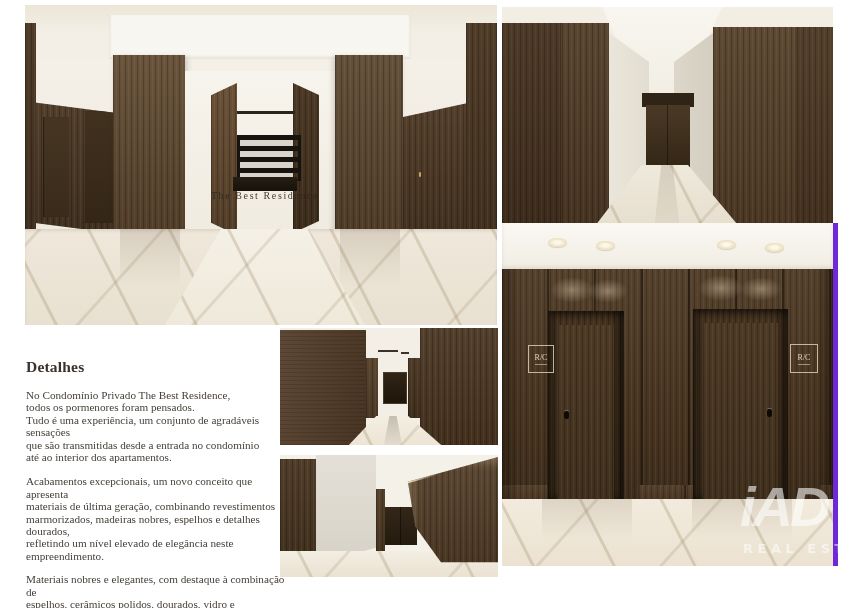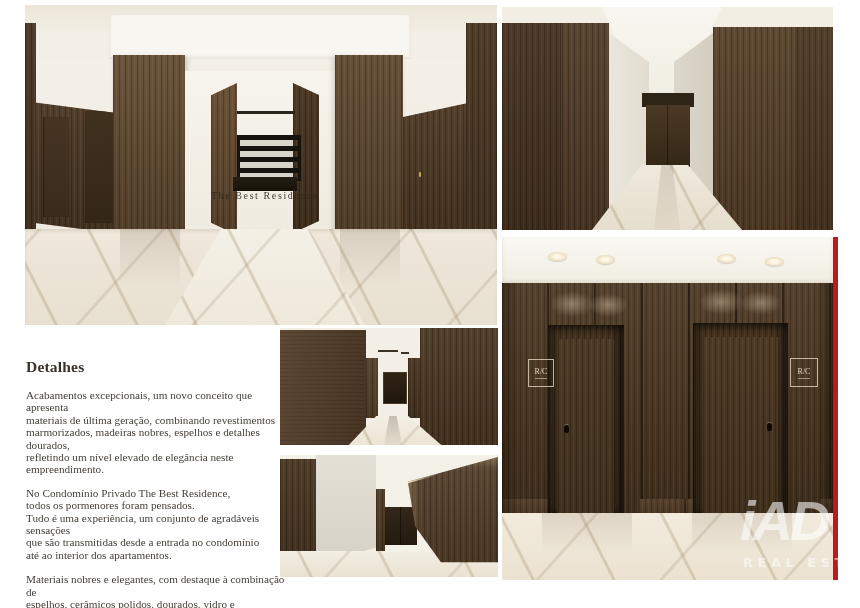--- a/index.html
+++ b/index.html
@@ -93,21 +93,21 @@
     <div class="abs" style="left:172px;top:26px;width:39px;height:182px;background:linear-gradient(90deg,#dcd7ca,#d3cec0);clip-path:polygon(0 16%,100% 0,100% 100%,0 100%);"></div>
     <div class="abs" style="left:140px;top:86px;width:52px;height:14px;background:#2e2517;"></div>
     <div class="abs" style="left:144px;top:98px;width:44px;height:64px;background:linear-gradient(180deg,#4b3926,#3326158);background:linear-gradient(180deg,#4b3926,#332615);">
       <div class="abs" style="left:21px;top:0;width:1px;height:64px;background:rgba(0,0,0,.4);"></div>
     </div>
     <div class="abs marble" style="left:90px;top:158px;width:150px;height:65px;--ma:#efe9dc;--mb:#e6decd;clip-path:polygon(33% 0,64% 0,100% 100%,0 100%);">
       <div class="abs" style="left:62px;top:0;width:26px;height:65px;background:linear-gradient(180deg,rgba(100,80,55,.18),rgba(100,80,55,.04));clip-path:polygon(28% 0,72% 0,100% 100%,0 100%);"></div>
     </div>
   </div>
 
-  <div class="photo" style="left:502px;top:237px;width:336px;height:343px;background:#b91c1c;">
+  <div class="photo" style="left:502px;top:223px;width:336px;height:343px;background:#6d28d9;">
     <div class="abs" style="left:0;top:0;width:331px;height:47px;background:linear-gradient(180deg,#faf8f3,#f1ede3);box-shadow:inset 0 -3px 4px rgba(150,135,110,.18);"></div>
     <div class="abs lightOval" style="left:46px;top:15px;width:19px;height:9px;"></div>
     <div class="abs lightOval" style="left:94px;top:18px;width:19px;height:9px;"></div>
     <div class="abs lightOval" style="left:215px;top:17px;width:19px;height:9px;"></div>
     <div class="abs lightOval" style="left:263px;top:20px;width:19px;height:9px;"></div>
 
     <div class="abs woodSeams" style="left:0;top:46px;width:331px;height:230px;"></div>
 
     <div class="abs woodSeams" style="left:0;top:262px;width:50px;height:28px;"></div>
     <div class="abs woodSeams" style="left:137px;top:262px;width:55px;height:28px;"></div>
@@ -169,26 +169,26 @@
       <div class="abs" style="left:15px;top:0;width:1px;height:38px;background:rgba(0,0,0,.45);"></div>
     </div>
     <div class="abs marble" style="left:0;top:96px;width:218px;height:26px;--ma:#f3eee3;--mb:#eae2d2;"></div>
     <div class="abs woodV" style="left:126px;top:2px;width:92px;height:112px;--wa:#5c4833;--wb:#483522;clip-path:polygon(2% 22%,100% 0,100% 94%,38% 94%,10% 62%);box-shadow:inset 8px 6px 10px rgba(242,220,170,.25);">
       <div class="abs" style="left:0px;top:18px;width:34px;height:4px;background:linear-gradient(90deg,#f1e2bf,rgba(241,226,191,0));transform:rotate(-16deg);"></div>
     </div>
   </div>
 
   <div class="details">
     <h2>Detalhes</h2>
-    <p>Acabamentos excepcionais, um novo conceito que apresenta
-materiais de última geração, combinando revestimentos
-marmorizados, madeiras nobres, espelhos e detalhes dourados,
-refletindo um nível elevado de elegância neste empreendimento.</p>
     <p style="margin-bottom:12px;">No Condomínio Privado The Best Residence,
 todos os pormenores foram pensados.
 Tudo é uma experiência, um conjunto de agradáveis sensações
 que são transmitidas desde a entrada no condomínio
 até ao interior dos apartamentos.</p>
+    <p>Acabamentos excepcionais, um novo conceito que apresenta
+materiais de última geração, combinando revestimentos
+marmorizados, madeiras nobres, espelhos e detalhes dourados,
+refletindo um nível elevado de elegância neste empreendimento.</p>
     <p>Materiais nobres e elegantes, com destaque à combinação de
 espelhos, cerâmicos polidos, dourados, vidro e marmoreados.</p>
   </div>
 
 </div>
 
 </body></html>

